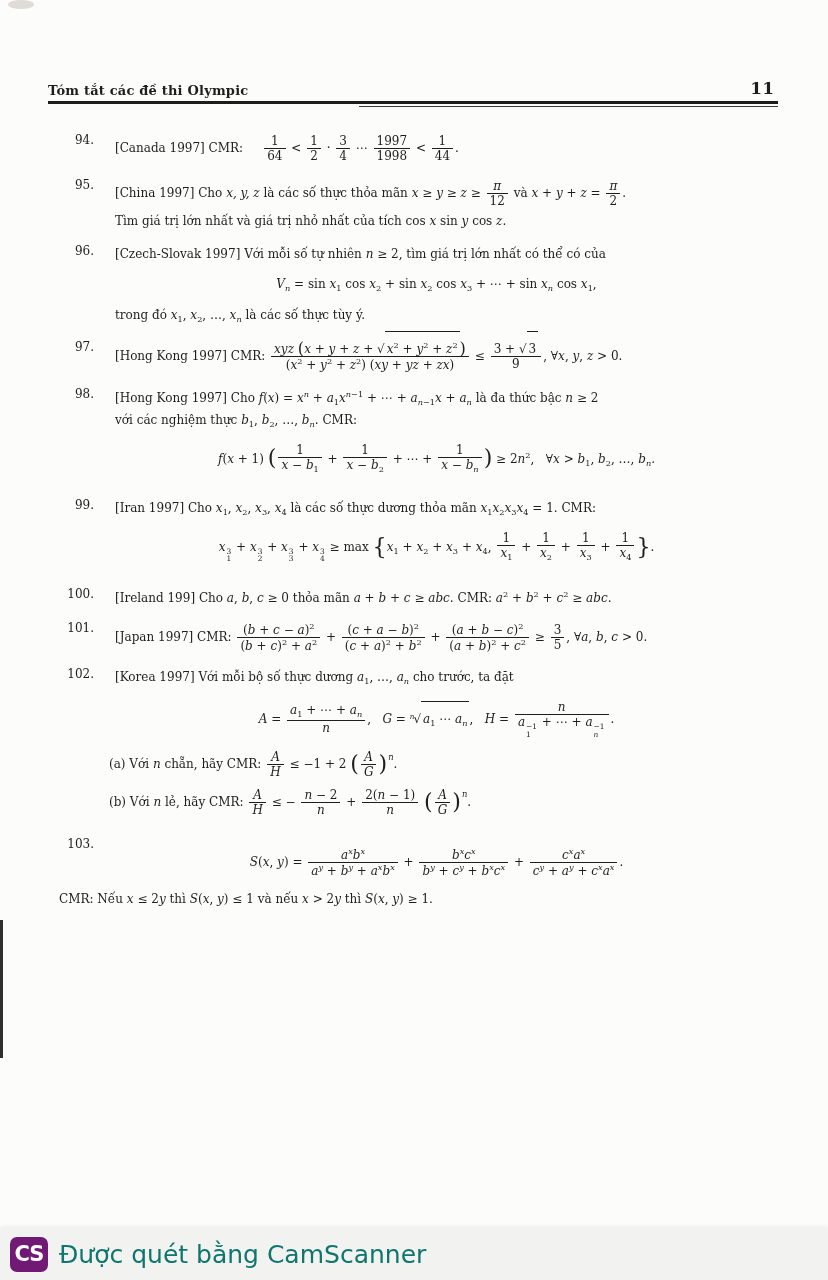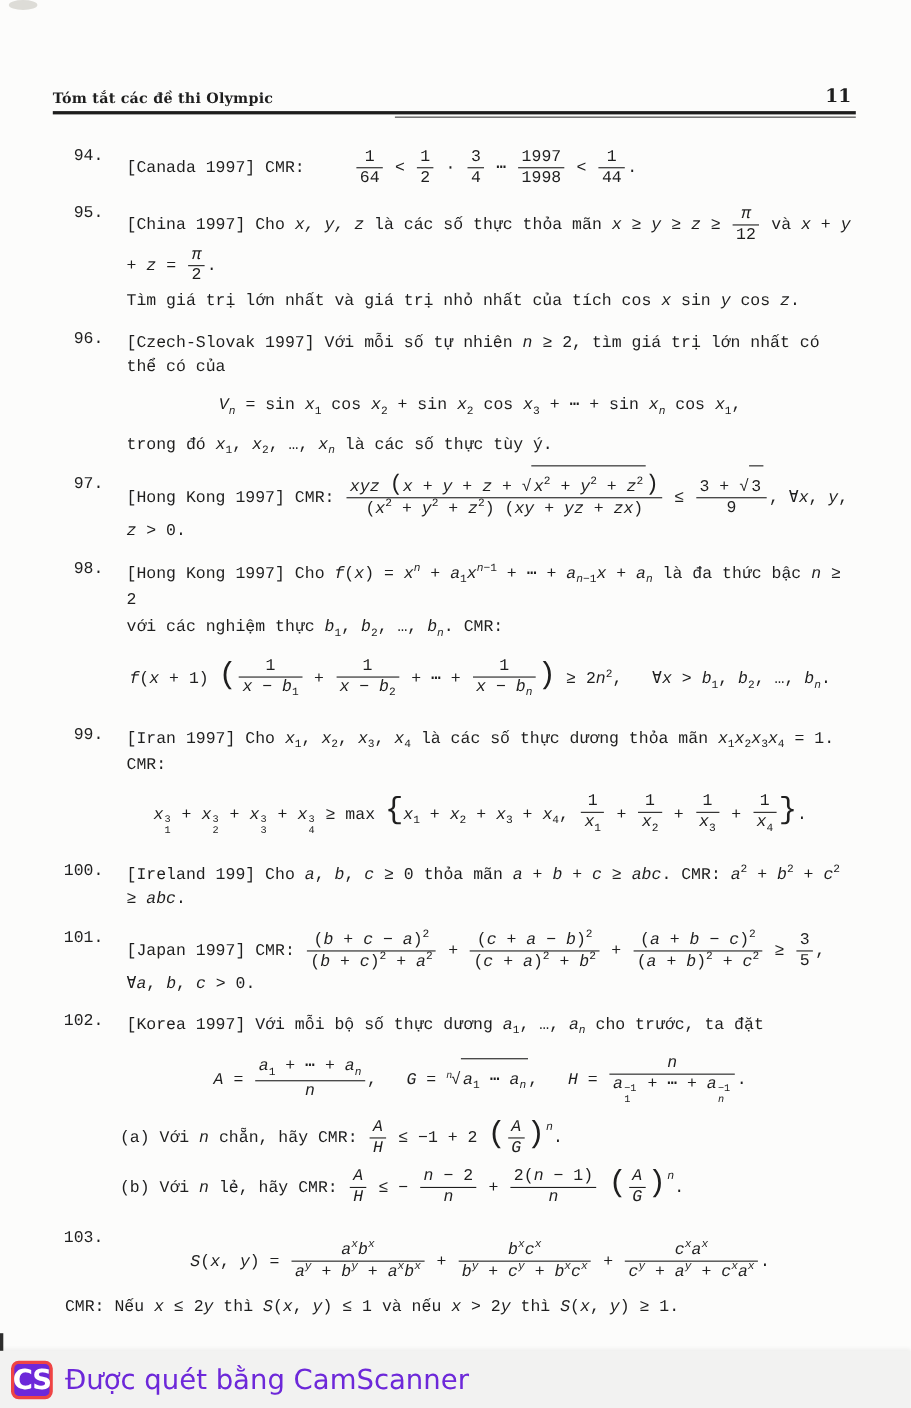--- a/index.html
+++ b/index.html
@@ -9,21 +9,21 @@
     font-family:"DejaVu Serif","Liberation Serif",serif;
   }
   .page{padding:50px 40px 0 48px;}
   
   .hdr{display:flex;justify-content:space-between;align-items:flex-end;}
   .hdr-title{font-weight:bold;font-size:13px;letter-spacing:.2px;}
   .hdr-page{font-weight:bold;font-size:17px;padding-right:14px;margin-top:28px;}
   .hdr-rule{height:3px;background:#1d1d1d;margin-top:3px;margin-right:10px;}
   .hdr-rule2{height:1px;background:#3a3a3a;margin-top:2px;margin-left:42%;margin-right:10px;}
   
-  .problems{margin-top:24px;font-size:15px;line-height:1.5;font-family:Liberation Mono, monospace;}
+  .problems{margin-top:24px;font-size:12px;line-height:1.5;}
   .problem{display:flex;margin-bottom:9px;}
   .pnum{flex:0 0 46px;width:46px;text-align:right;padding-right:9px;}
   .pbody{flex:1;min-width:0;}
   .para{margin:3px 12px;}
   .display{text-align:center;margin:12px 18px 12px 0;}
   .sub{margin:8px 0 8px 6px;}
   .outdent{margin-left:-44px;margin-top:12px;}
   
   i{font-style:italic;}
   sup{font-size:.68em;}
@@ -37,24 +37,24 @@
   .vin{border-top:1.4px solid #1e1e1e;padding:10px 2px;}
   .bg{font-size:1.85em;vertical-align:middle;line-height:0;position:relative;top:-.08em;}
   .bg2{font-size:1.35em;vertical-align:middle;line-height:0;position:relative;top:-.05em;}
   .ri{font-size:.6em;vertical-align:.55em;margin-right:-1px;}
   
   .edge-strip{position:absolute;left:0;top:1096;width:3px;height:138px;background:#2e2e2e;}
   .smudge{position:absolute;left:8px;top:0;width:26px;height:9px;background:#dddcd7;border-radius:50%;}
   
   .scanbar{position:absolute;left:0;right:0;bottom:0;height:52px;background:#f2f2f1;
     box-shadow:0 -2px 4px rgba(0,0,0,.06);display:flex;align-items:center;padding-left:10px;box-sizing:border-box;}
-  .cs-badge{width:38px;height:35px;border:3px solid #ef4444;border-radius:7px;background:#6d28d9;
-    color:#ffffff;font-family:"DejaVu Sans","Liberation Sans",sans-serif;font-weight:bold;font-size:25px;
+  .cs-badge{width:38px;height:35px;border:3px solid #701a75;border-radius:7px;background:#701a75;
+    color:#ffffff;font-family:"DejaVu Sans","Liberation Sans",sans-serif;font-weight:bold;font-size:21px;
     display:flex;align-items:center;justify-content:center;letter-spacing:-1px;box-sizing:border-box;}
-  .scan-text{margin-left:11px;color:#6d28d9;font-family:"DejaVu Sans","Liberation Sans",sans-serif;font-size:25px;}
+  .scan-text{margin-left:11px;color:#0f766e;font-family:"DejaVu Sans","Liberation Sans",sans-serif;font-size:25px;}
 </style>
 </head>
 <body>
 
 <div class="smudge"></div>
 
 <div class="page">
   <div class="hdr">
     <span class="hdr-title">Tóm tắt các đề thi Olympic</span>
     <span class="hdr-page">11</span>

